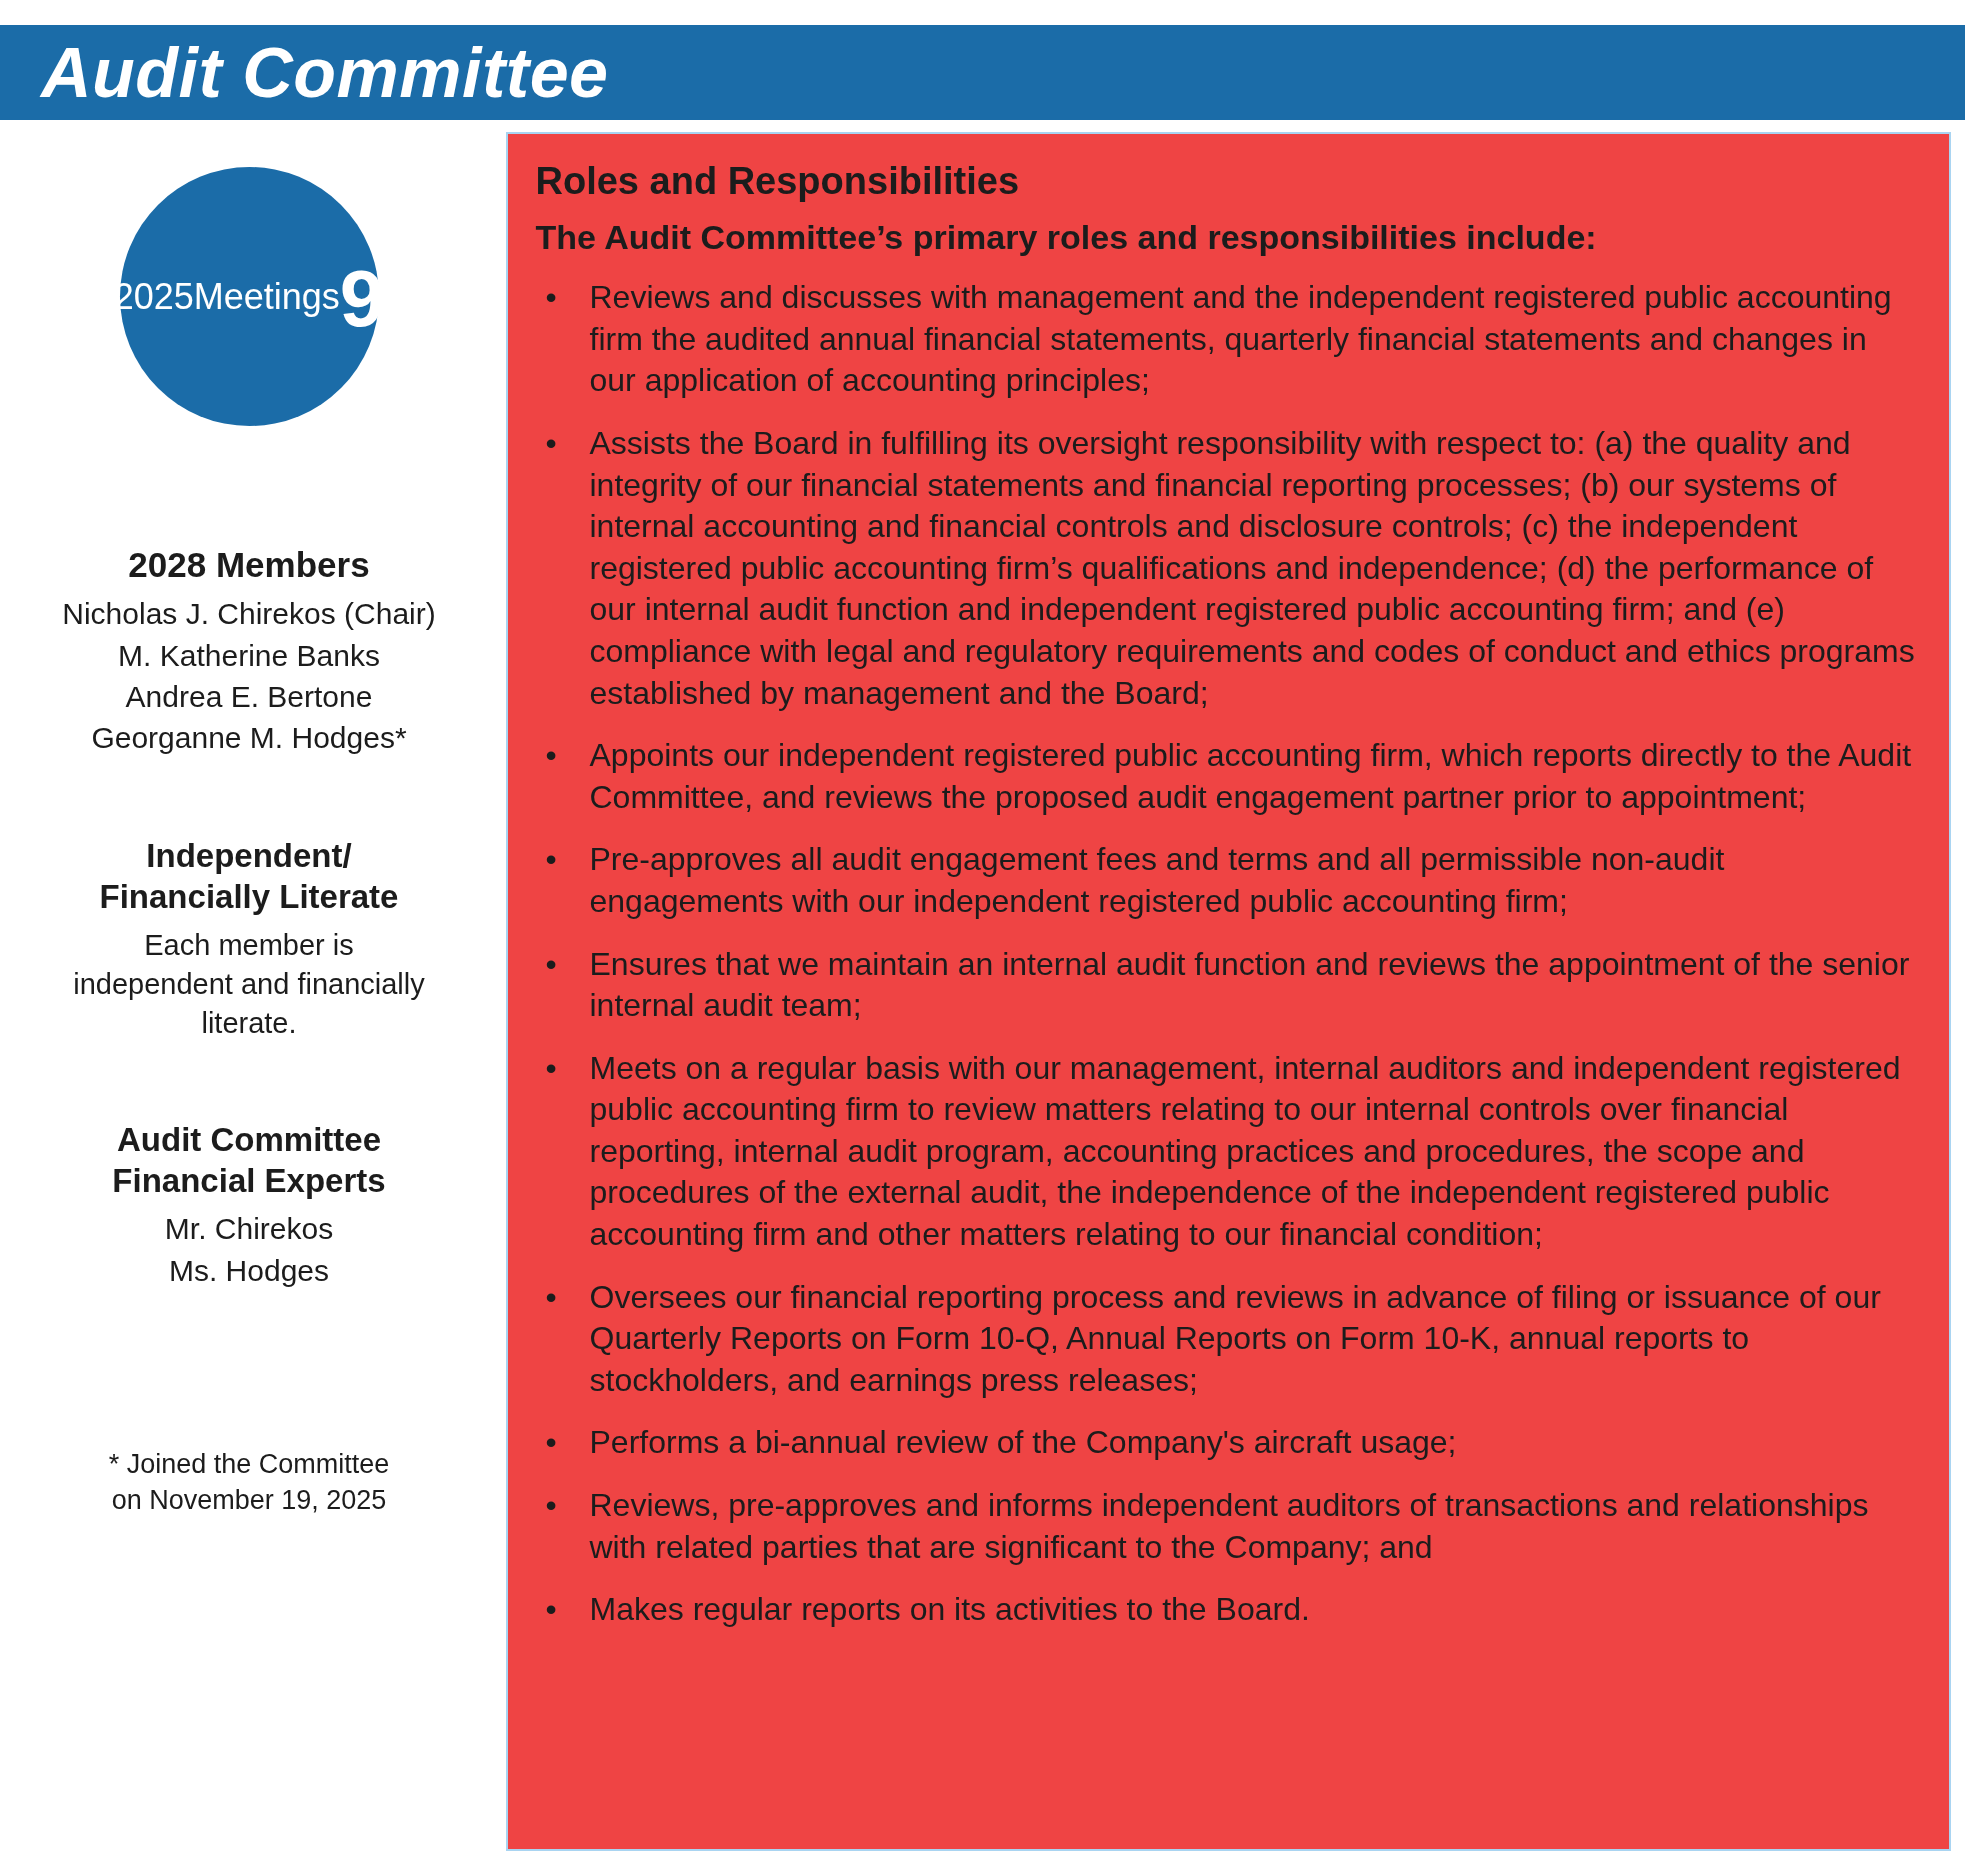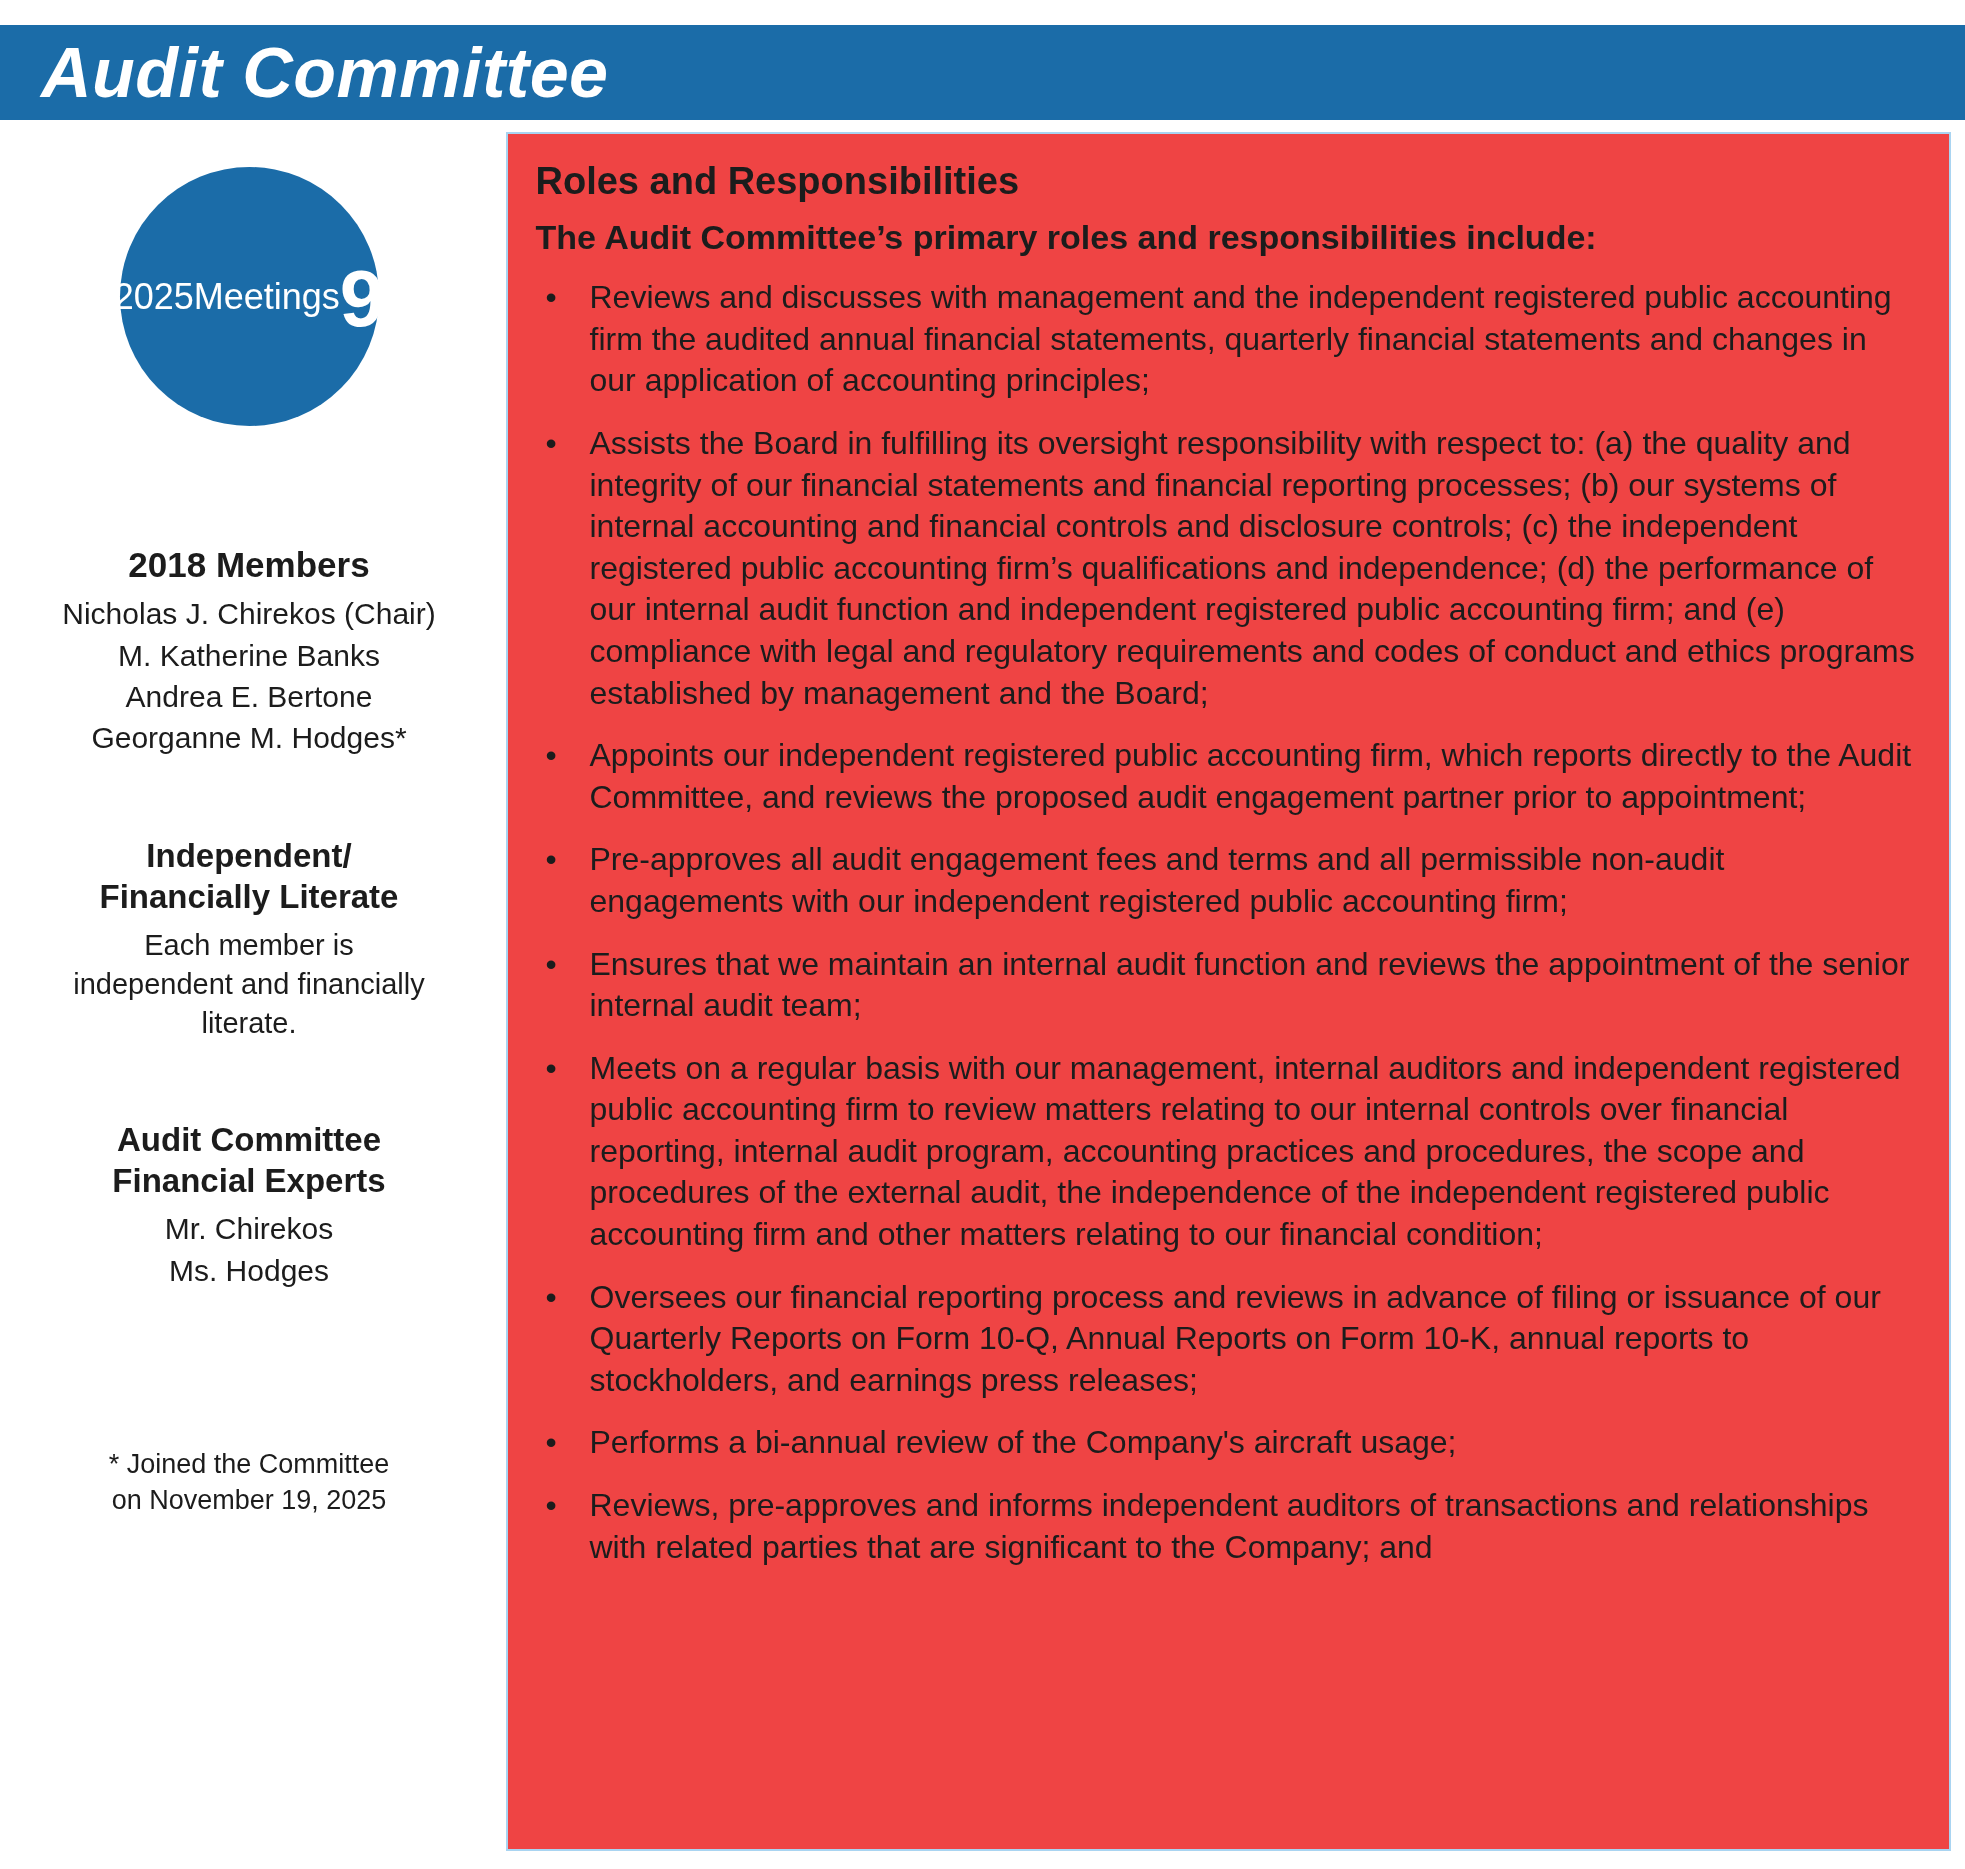--- a/index.html
+++ b/index.html
@@ -127,21 +127,21 @@
   </header>
 
   <aside class="sidebar">
 
     <div class="badge">
       <div class="badge-year">2025</div>
       <div class="badge-label">Meetings</div>
       <div class="badge-count">9</div>
     </div>
 
-    <h3 class="sb-heading members-heading">2018 Members</h3>
+    <h3 class="sb-heading members-heading">2028 Members</h3>
     <div class="member-names">
         <div>Nicholas J. Chirekos (Chair)</div>
         <div>M. Katherine Banks</div>
         <div>Andrea E. Bertone</div>
         <div>Georganne M. Hodges*</div>
       </div>
 
     <h3 class="sb-heading indep-heading">Independent/
 Financially Literate</h3>
     <p class="indep-body">Each member is independent and financially literate.</p>
@@ -164,17 +164,18 @@
     <ul class="bullets">
         <li>Reviews and discusses with management and the independent registered public accounting firm the audited annual financial statements, quarterly financial statements and changes in our application of accounting principles;</li>
         <li>Assists the Board in fulfilling its oversight responsibility with respect to: (a) the quality and integrity of our financial statements and financial reporting processes; (b) our systems of internal accounting and financial controls and disclosure controls; (c) the independent registered public accounting firm’s qualifications and independence; (d) the performance of our internal audit function and independent registered public accounting firm; and (e) compliance with legal and regulatory requirements and codes of conduct and ethics programs established by management and the Board;</li>
         <li>Appoints our independent registered public accounting firm, which reports directly to the Audit Committee, and reviews the proposed audit engagement partner prior to appointment;</li>
         <li>Pre-approves all audit engagement fees and terms and all permissible non-audit engagements with our independent registered public accounting firm;</li>
         <li>Ensures that we maintain an internal audit function and reviews the appointment of the senior internal audit team;</li>
         <li>Meets on a regular basis with our management, internal auditors and independent registered public accounting firm to review matters relating to our internal controls over financial reporting, internal audit program, accounting practices and procedures, the scope and procedures of the external audit, the independence of the independent registered public accounting firm and other matters relating to our financial condition;</li>
         <li>Oversees our financial reporting process and reviews in advance of filing or issuance of our Quarterly Reports on Form 10-Q, Annual Reports on Form 10-K, annual reports to stockholders, and earnings press releases;</li>
         <li>Performs a bi-annual review of the Company's aircraft usage;</li>
         <li>Reviews, pre-approves and informs independent auditors of transactions and relationships with related parties that are significant to the Company; and</li>
+        <li>Makes regular reports on its activities to the Board.</li>
       </ul>
   </section>
 
 </div>
 
 
 </body></html>

